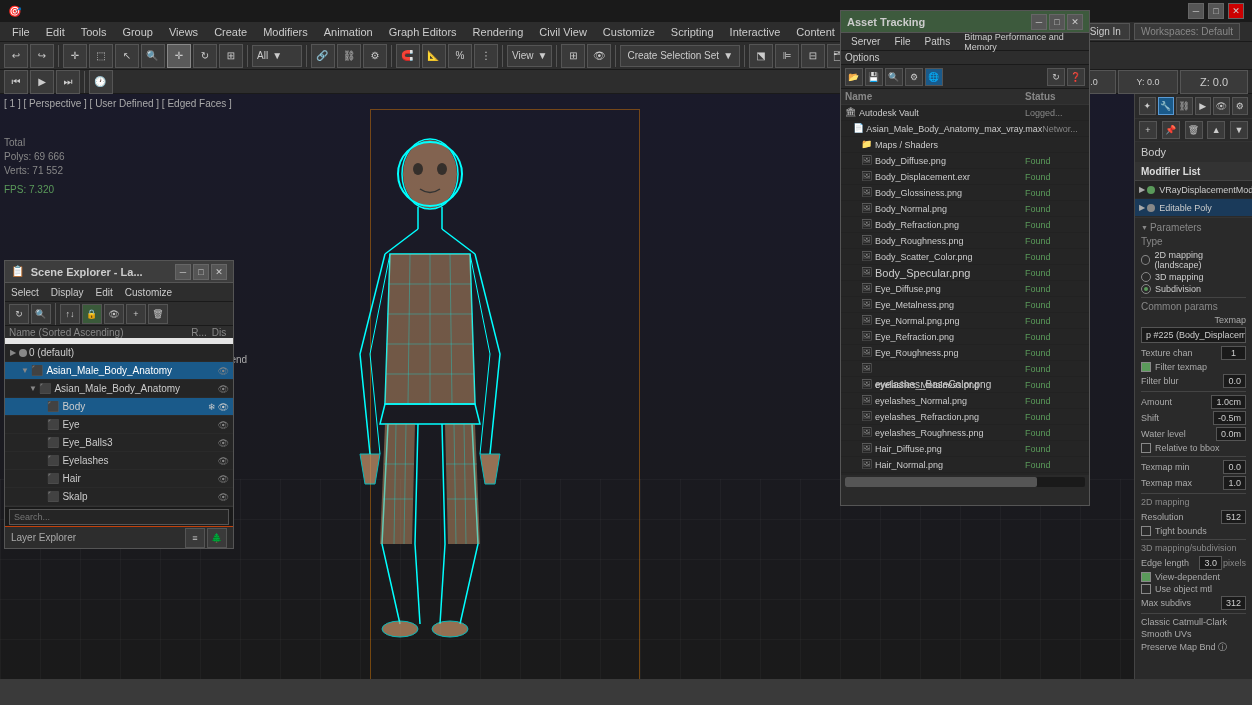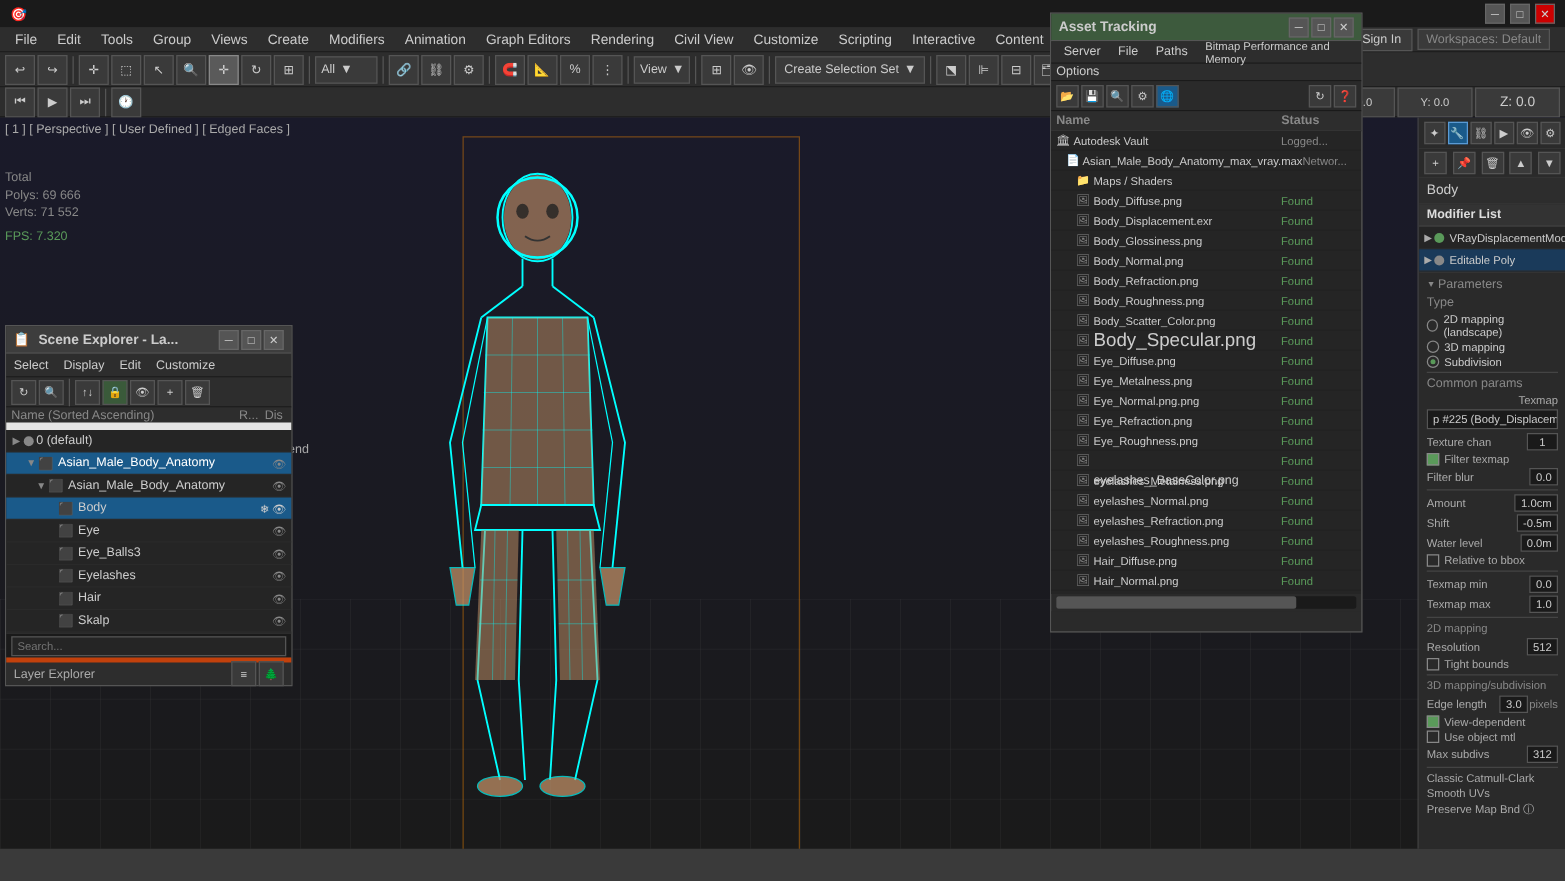--- a/index.html
+++ b/index.html
@@ -581,21 +581,21 @@
       <span style="color:#aaa;margin-right:3px;">⬛</span>
       <span>Skalp</span>
       <span style="margin-left:auto;font-size:9px;color:#888;">👁</span>
     </div>
   </div>
 
   <div style="background:#1a1a1a;height:20px;display:flex;align-items:center;padding:0 4px;border-top:1px solid #333;">
     <input type="text" style="background: rgb(37, 37, 37); border: 1px solid rgb(85, 85, 85); color: rgb(204, 204, 204); font-size: 9px; height: 16px; width: 100%; padding: 0px 4px;" placeholder="Search...">
   </div>
 
-  <div style="display:flex;align-items:center;justify-content:space-between;background:#2d2d2d;border-top:4px solid #c2410c;height:22px;padding:0 6px;">
+  <div style="display:flex;align-items:center;justify-content:space-between;background:#2d2d2d;border-top:1px solid #c2410c;height:22px;padding:0 6px;">
     <span style="font-size:10px;color:#aaa;">Layer Explorer</span>
     <div style="display:flex;gap:2px;">
       <div class="se-toolbar-btn">≡</div>
       <div class="se-toolbar-btn">🌲</div>
     </div>
   </div>
 </div>
 
 <div id="asset-tracking">
   <div class="at-titlebar">
@@ -685,21 +685,21 @@
       <span style="flex:1;font-size:9px;overflow:hidden;white-space:nowrap;text-overflow:ellipsis;">Body_Roughness.png</span>
       <span class="at-status" style="color:#5a9a5a;">Found</span>
     </div>
         <div class="at-row at-row-indent2">
       <span class="at-row-icon" style="color:#888;">🖼</span>
       <span style="flex:1;font-size:9px;overflow:hidden;white-space:nowrap;text-overflow:ellipsis;">Body_Scatter_Color.png</span>
       <span class="at-status" style="color:#5a9a5a;">Found</span>
     </div>
         <div class="at-row at-row-indent2">
       <span class="at-row-icon" style="color:#888;">🖼</span>
-      <span style="flex:1;font-size:15px;overflow:hidden;white-space:nowrap;text-overflow:ellipsis;">Body_Specular.png</span>
+      <span style="flex:1;font-size:11px;overflow:hidden;white-space:nowrap;text-overflow:ellipsis;">Body_Specular.png</span>
       <span class="at-status" style="color:#5a9a5a;">Found</span>
     </div>
         <div class="at-row at-row-indent2">
       <span class="at-row-icon" style="color:#888;">🖼</span>
       <span style="flex:1;font-size:9px;overflow:hidden;white-space:nowrap;text-overflow:ellipsis;">Eye_Diffuse.png</span>
       <span class="at-status" style="color:#5a9a5a;">Found</span>
     </div>
         <div class="at-row at-row-indent2">
       <span class="at-row-icon" style="color:#888;">🖼</span>
       <span style="flex:1;font-size:9px;overflow:hidden;white-space:nowrap;text-overflow:ellipsis;">Eye_Metalness.png</span>

